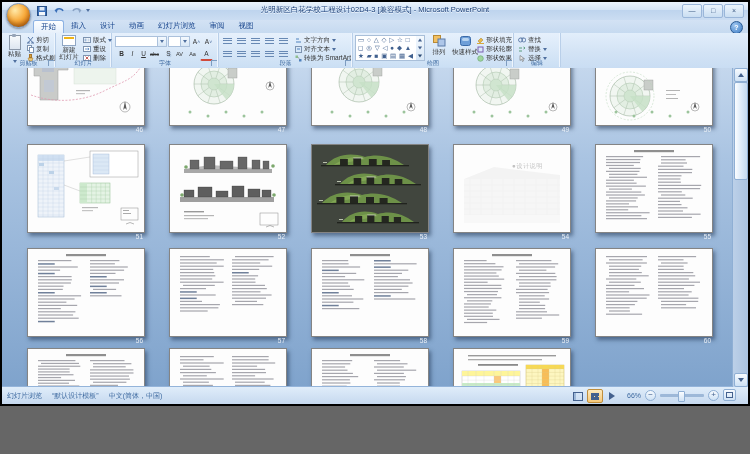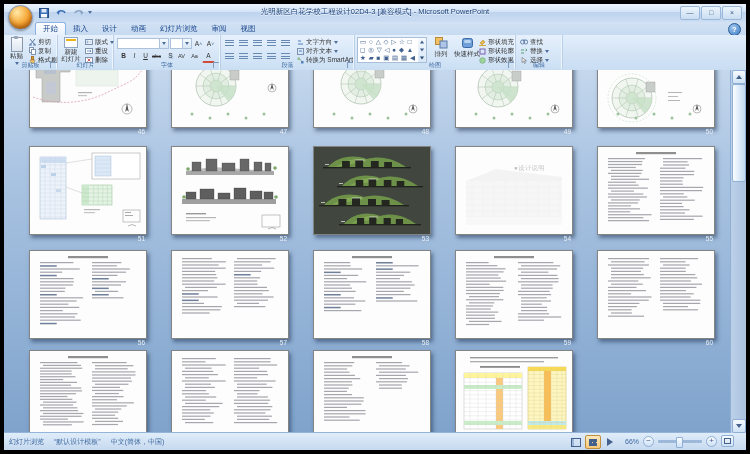--- a/index.html
+++ b/index.html
@@ -1,37 +1,37 @@
 <!DOCTYPE html>
 <html><head>
 <meta charset="utf-8">
 <style>
   html,body{margin:0;padding:0;background:#666;}
-  #win{position:relative;width:750px;height:454px;overflow:hidden;box-sizing:border-box;
-       border:4px solid #000000;background:#bfd3eb;
+  #win{position:relative;width:750px;height:406px;overflow:hidden;box-sizing:border-box;
+       border:2px solid #000000;background:#bfd3eb;
        font-family:"Liberation Sans","DejaVu Sans",sans-serif;}
   
   .titlebar{position:absolute;top:0;left:0;right:0;height:18px;
     background:linear-gradient(#eaf3fd,#d3e3f5 45%,#bed4ee 46%,#cbddf2);
     border-bottom:1px solid #a9c4e2;}
   .title-text{position:absolute;top:3px;left:0;right:0;text-align:center;
     font-size:7.5px;color:#1b3f77;text-shadow:0 1px 0 rgba(255,255,255,.8);}
   .orb{position:absolute;top:1px;left:4px;width:23px;height:23px;border-radius:50%;z-index:6;
     background:radial-gradient(circle at 35% 28%,#ffe9a8,#f7a93a 48%,#d07414 80%,#9c5208);
     border:1px solid #7c95b8;box-shadow:inset 0 -3px 4px rgba(110,55,0,.45),0 1px 2px rgba(0,0,0,.35);}
   .qat{position:absolute;left:33px;top:2px;height:13px;display:flex;align-items:center;gap:3px;}
   .qbtn{width:14px;height:12px;border-radius:2px;display:flex;align-items:center;justify-content:center;}
   .wbtns{position:absolute;right:4px;top:2px;display:flex;gap:1px;}
   .wbtn{width:18px;height:12px;border-radius:2px;border:1px solid #9ab6d9;
     background:linear-gradient(#ecf4fc,#cadef2);font-size:7px;line-height:11px;text-align:center;color:#3c5a84;}
   
   .tabstrip{position:absolute;top:18px;left:0;right:0;height:13px;
     background:linear-gradient(#d3e2f4,#c6daf0);}
   .tabs{position:absolute;left:31px;top:0;height:13px;display:flex;font-size:7.5px;color:#15428b;}
-  .tab{padding:0 7px;line-height:13px;}
+  .tab{padding:0 7px;line-height:13px;font-family:Liberation Mono, monospace;}
   .tab.active{background:linear-gradient(#fdfeff,#e7f0fb);border:1px solid #8db2e3;border-bottom:none;
     border-radius:2.5px 2.5px 0 0;line-height:12px;}
   .helpbtn{position:absolute;right:5px;top:1px;width:11px;height:11px;border-radius:50%;
     background:radial-gradient(circle at 35% 30%,#9fc6f0,#3c7cc4);border:1px solid #2a5a93;
     color:#fff;font-size:7px;font-weight:bold;text-align:center;line-height:11px;}
   
   .ribbon{position:absolute;top:31px;left:0;right:0;height:35px;
     background:linear-gradient(#e2eefb,#d3e3f5 55%,#c9ddf3);border-bottom:1px solid #96b6db;display:flex;}
   .rgroup{position:relative;height:34px;flex:0 0 auto;
     background:linear-gradient(#e6f0fc,#d6e6f7 60%,#cbdff4);

